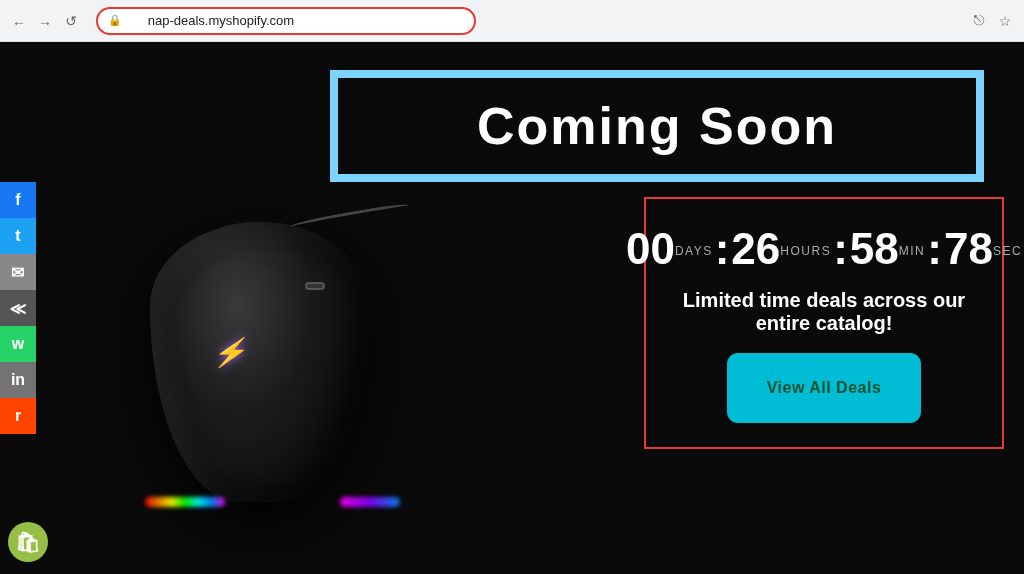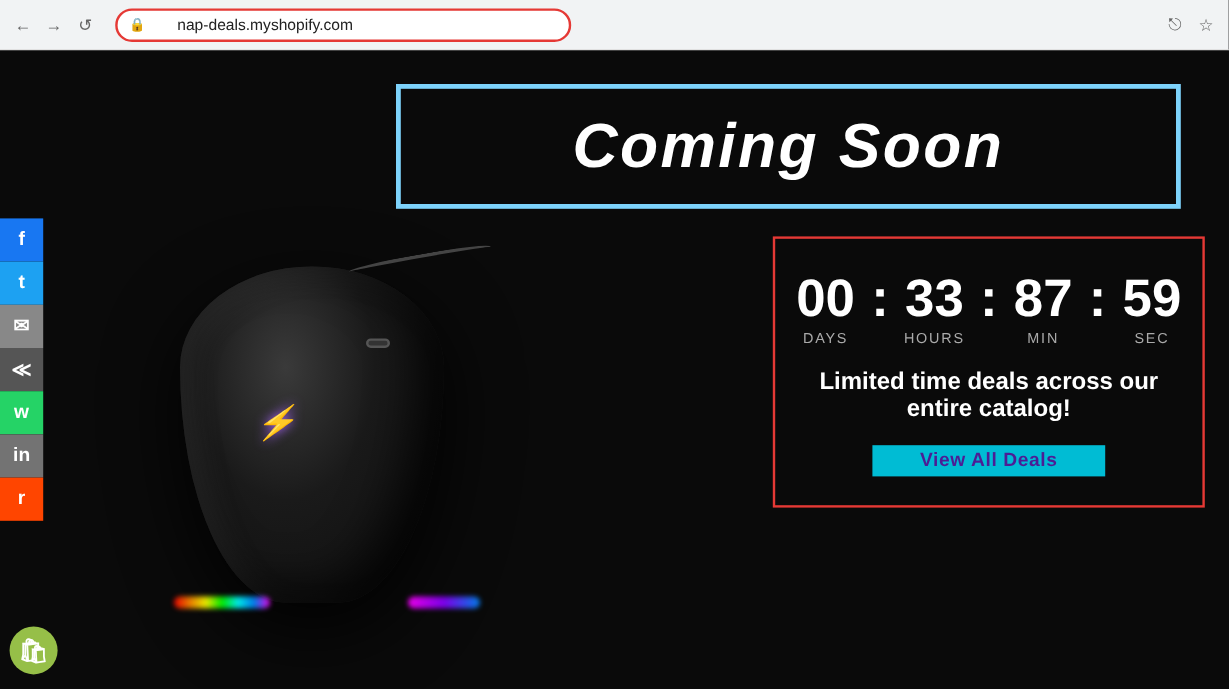--- a/index.html
+++ b/index.html
@@ -130,25 +130,24 @@
       font-size: 20px;
       font-weight: bold;
     }
 
     
     .coming-soon-banner {
       position: absolute;
       top: 28px;
       left: 330px;
       right: 40px;
-      border: 4px solid #7dd3fc;
+      border: 8px solid #7dd3fc;
       padding: 18px 30px;
       display: flex;
       justify-content: center;
-      font-style: italic;
     }
     .coming-soon-text {
       color: white;
       font-size: 52px;
       font-weight: 900;
       letter-spacing: 2px;
     }
 
     
     .mouse-container {
@@ -177,21 +176,21 @@
       background: #0a0a0a;
     }
 
     .countdown-timer {
       display: flex;
       align-items: flex-start;
       gap: 0;
     }
     .timer-unit {
       display: flex;
-      flex-direction: column;
+      flex-direction: row;
       align-items: center;
       min-width: 72px;
     }
     .timer-value {
       font-size: 44px;
       font-weight: 900;
       color: white;
       line-height: 1;
     }
     .timer-label {
@@ -211,27 +210,27 @@
 
     .deals-text {
       color: white;
       font-size: 20px;
       font-weight: 600;
       text-align: center;
     }
 
     .view-deals-btn {
       background: #00bcd4;
-      color: #4c1d95;
+      color: #14532d;
       border: none;
-      padding: 4px 40px;
+      padding: 26px 40px;
       font-size: 16px;
       font-weight: bold;
       cursor: pointer;
-      border-radius: 0;
+      border-radius: 11px;
       letter-spacing: 0.5px;
     }
 
     
     .mouse-illustration {
       position: relative;
       width: 340px;
       height: 320px;
     }
     .mouse-body {
@@ -359,31 +358,31 @@
   </div>
 
   <div class="countdown-box">
     <div class="countdown-timer">
       <div class="timer-unit">
         <span class="timer-value">00</span>
         <span class="timer-label">DAYS</span>
       </div>
       <span class="timer-colon">:</span>
       <div class="timer-unit">
-        <span class="timer-value">33</span>
+        <span class="timer-value">26</span>
         <span class="timer-label">HOURS</span>
       </div>
       <span class="timer-colon">:</span>
       <div class="timer-unit">
-        <span class="timer-value">87</span>
+        <span class="timer-value">58</span>
         <span class="timer-label">MIN</span>
       </div>
       <span class="timer-colon">:</span>
       <div class="timer-unit">
-        <span class="timer-value">59</span>
+        <span class="timer-value">78</span>
         <span class="timer-label">SEC</span>
       </div>
     </div>
 
     <div class="deals-text">Limited time deals across our entire catalog!</div>
 
     <button class="view-deals-btn">View All Deals</button>
   </div>
 
   <div class="shopify-badge">

